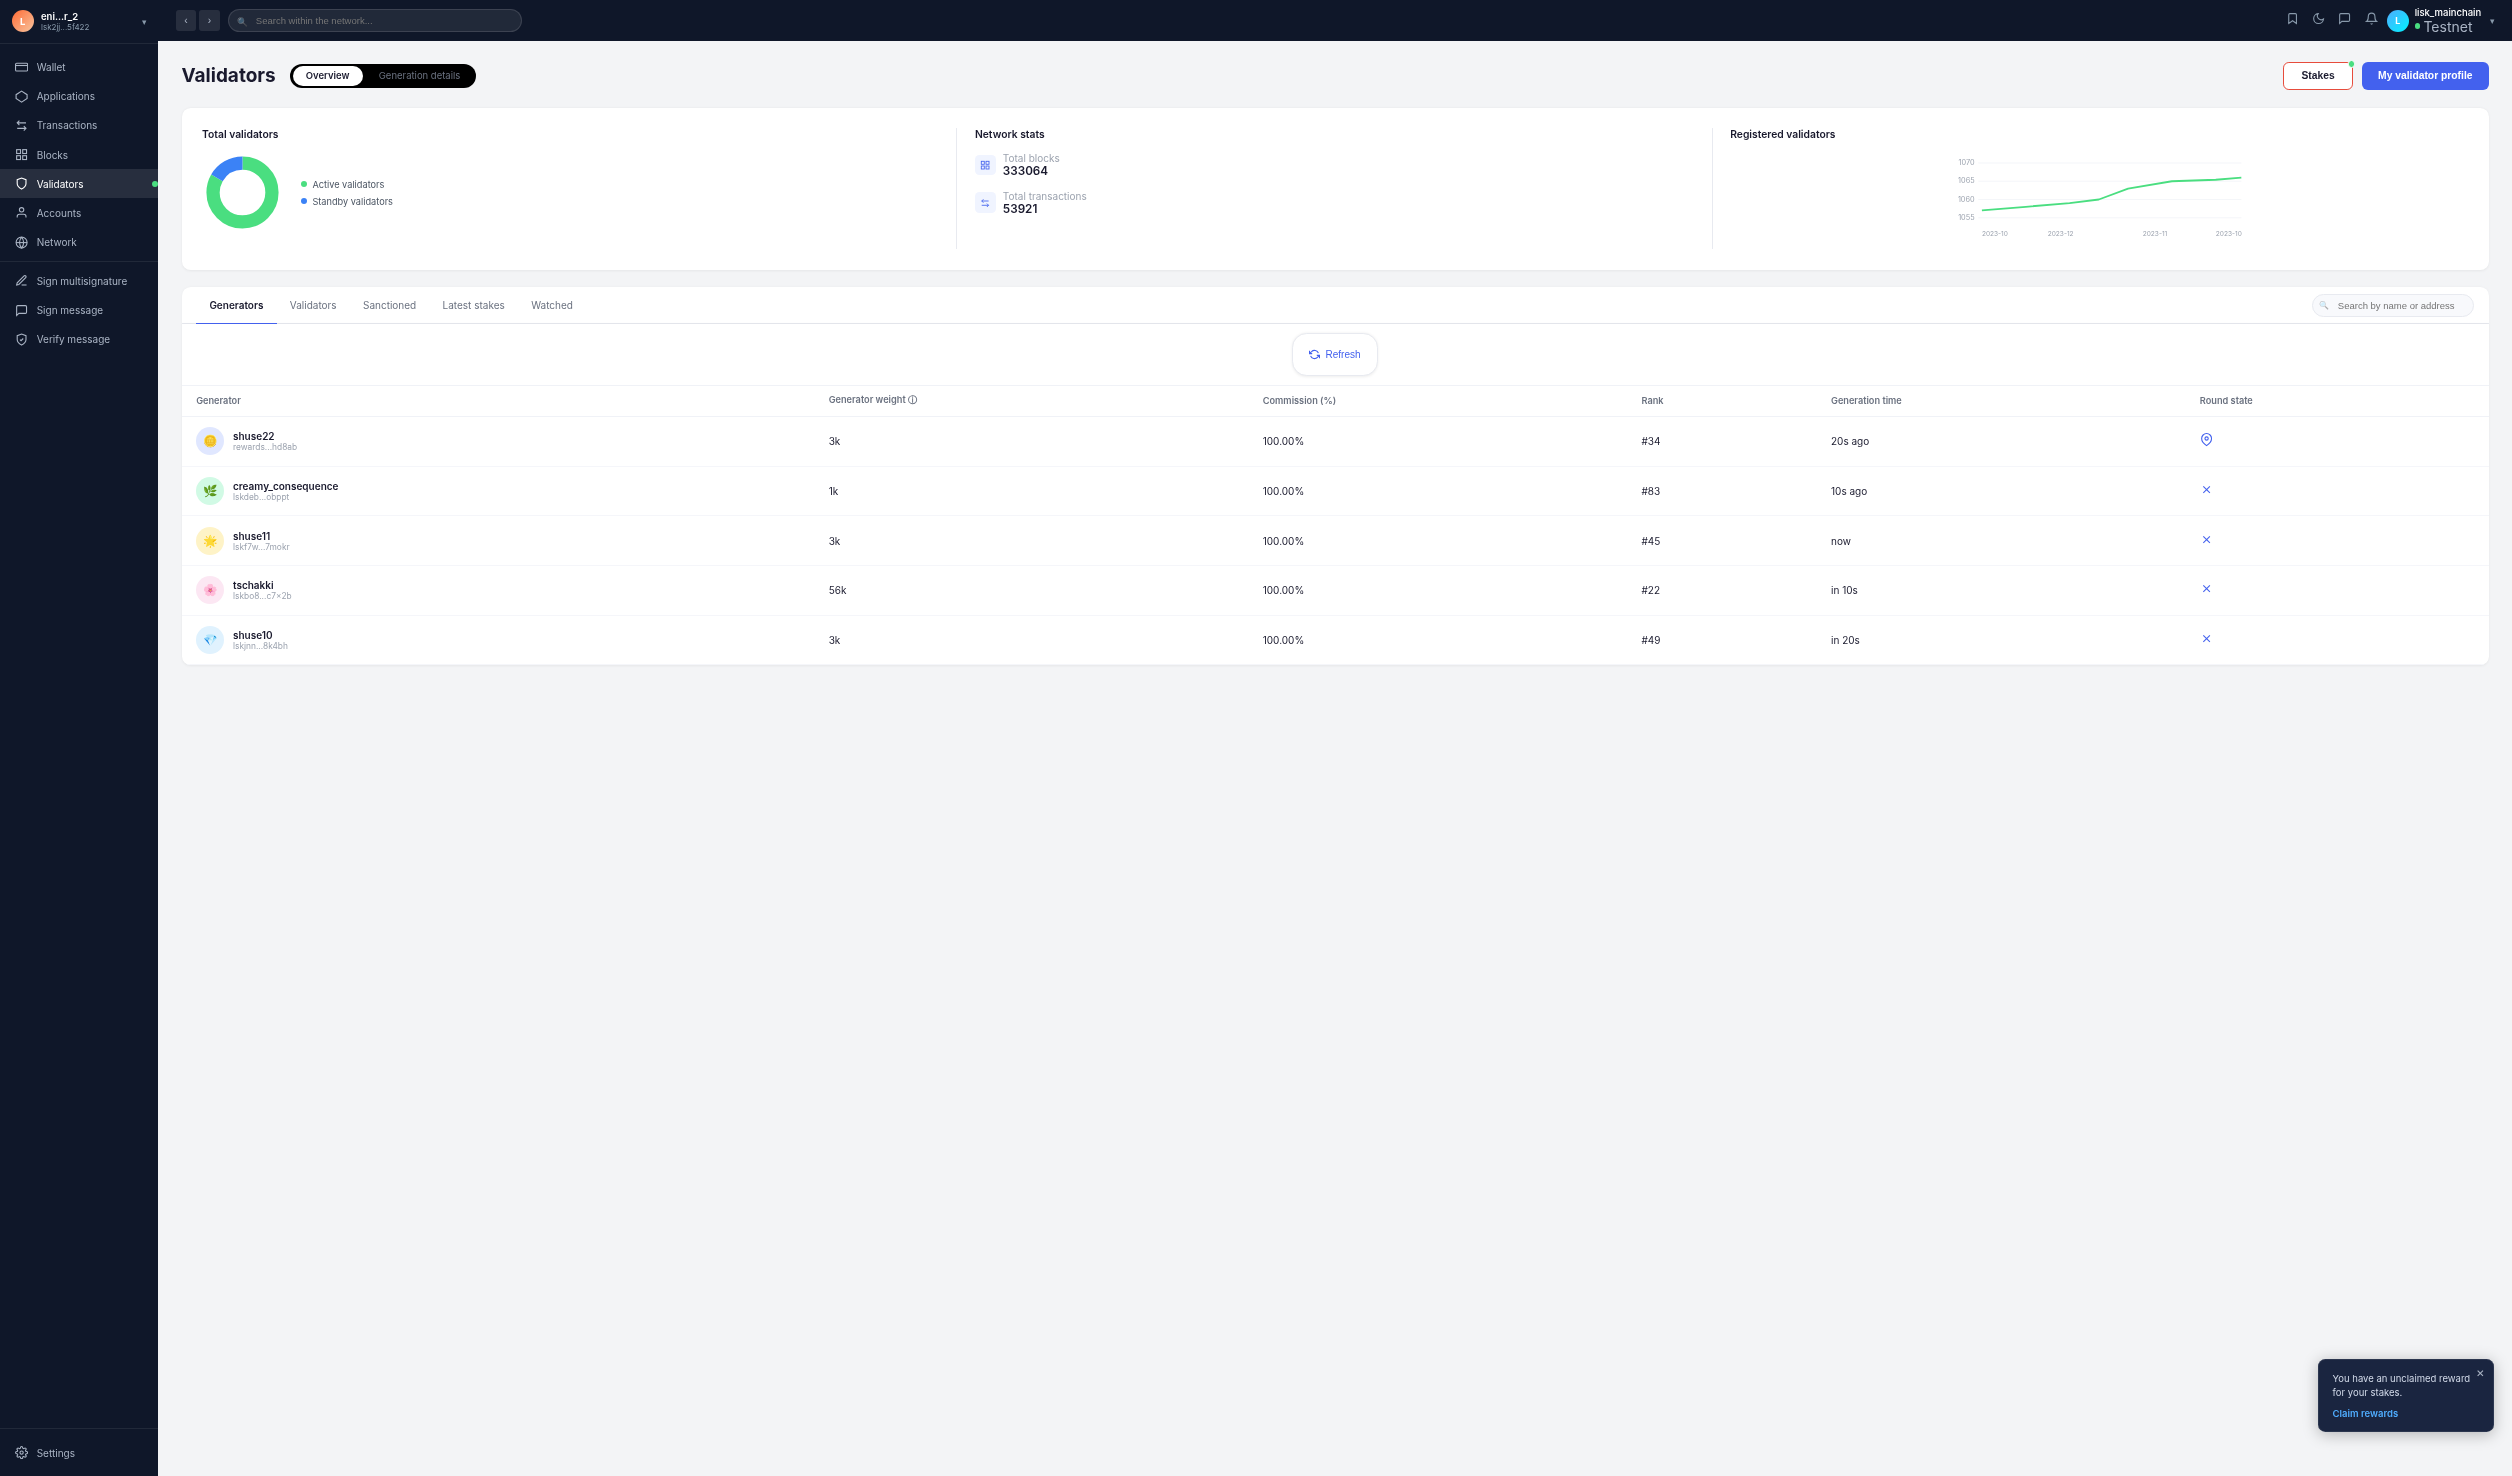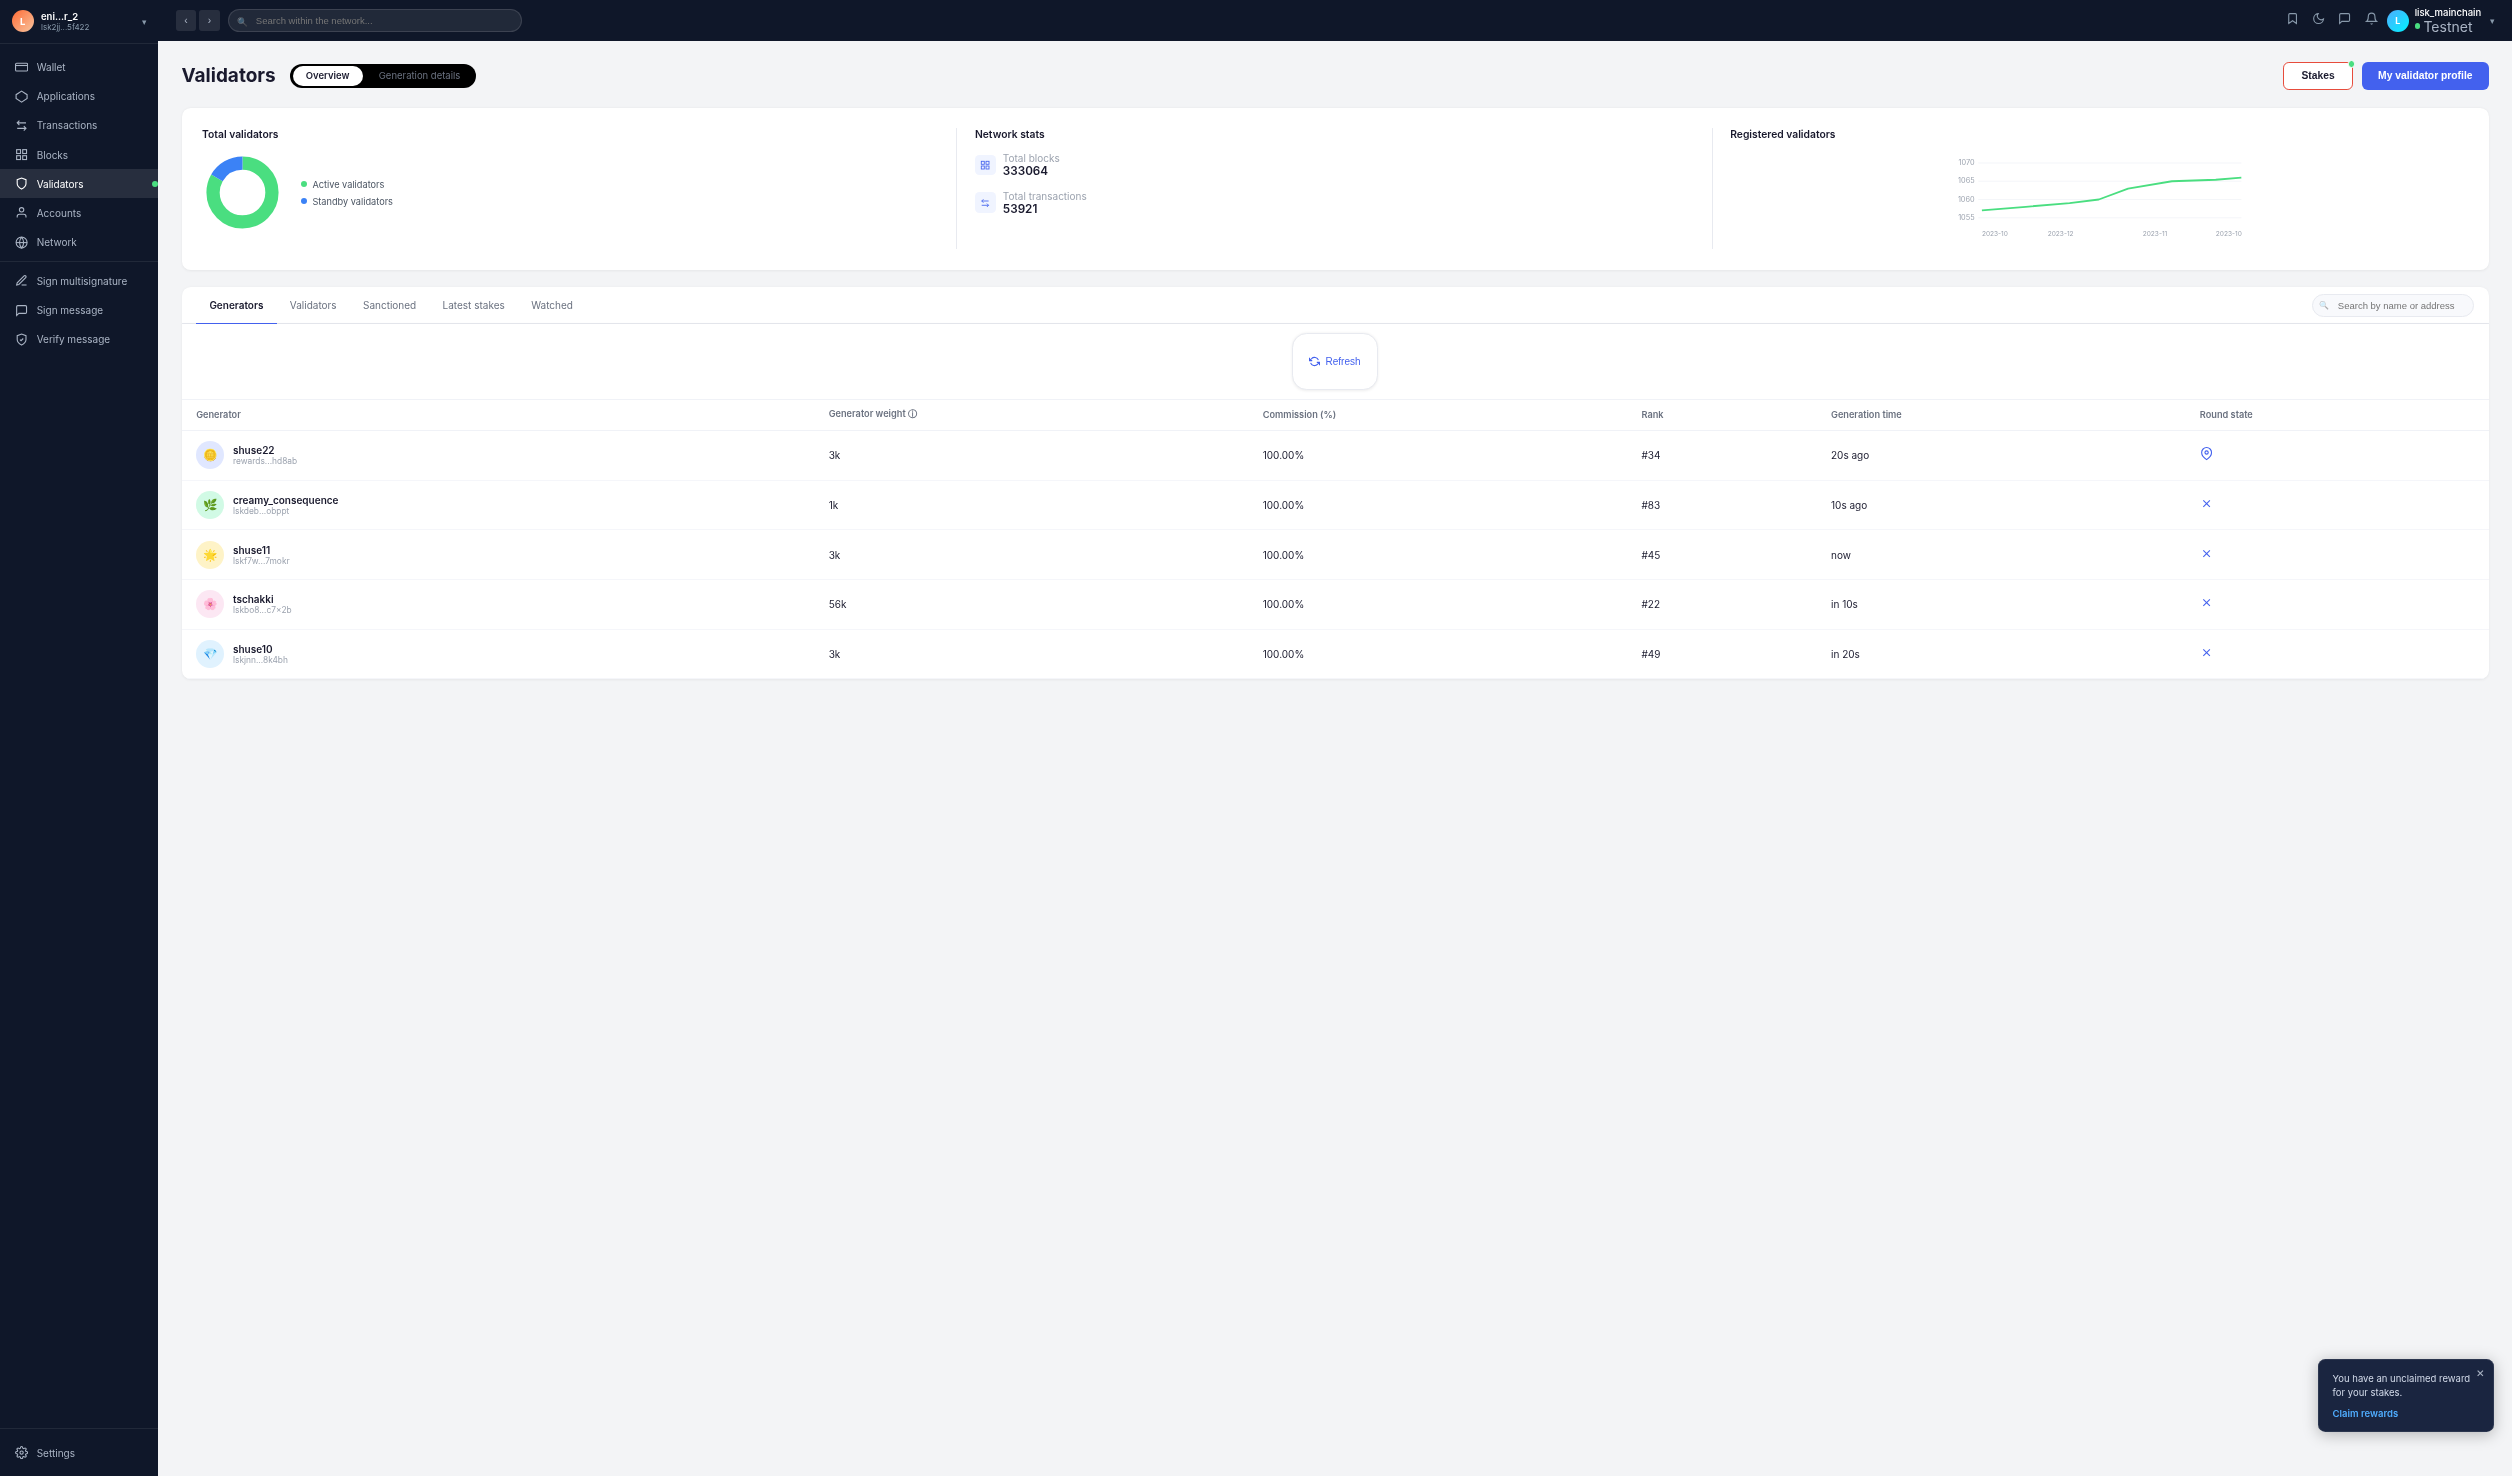--- a/index.html
+++ b/index.html
@@ -82,21 +82,21 @@
     .tab-item { padding: 11.7px 13.2px; font-size: 10px; color: #6b7280; cursor: pointer; border-bottom: 1.5px solid transparent; margin-bottom: -0.7px; }
     .tab-item.active { color: #1a1a2e; border-bottom-color: #4361ee; font-weight: 600; }
     .tabs-search { margin-left: auto; display: flex; align-items: center; }
     .tabs-search-input { background: #f8f9fc; border: 0.7px solid #e8eaf0; border-radius: 14.7px; padding: 5.1px 10.3px 5.1px 25px; font-size: 9.5px; color: #6b7280; outline: none; width: 162px; }
     .tabs-search-wrap { position: relative; }
     .tabs-search-wrap::before { content: '🔍'; position: absolute; left: 8px; top: 50%; transform: translateY(-50%); font-size: 8px; opacity: 0.5; pointer-events: none; }
 
     
     .table-wrap { background: #fff; border-radius: 0 0 8.8px 8.8px; box-shadow: 0 0.7px 2.9px rgba(0,0,0,0.06); overflow: hidden; }
     .refresh-bar { display: flex; justify-content: center; padding: 8.8px 0; border-bottom: 0.7px solid #f0f2f7; }
-    .refresh-btn { display: flex; align-items: center; gap: 5.1px; background: #fff; border: 0.7px solid #e8eaf0; border-radius: 14.7px; padding: 22px 16px; font-size: 10px; color: #4361ee; cursor: pointer; box-shadow: 0 0.7px 2.9px rgba(0,0,0,0.07); font-weight: 500; }
+    .refresh-btn { display: flex; align-items: center; gap: 5.1px; background: #fff; border: 0.7px solid #e8eaf0; border-radius: 14.7px; padding: 15px 16px; font-size: 10px; color: #4361ee; cursor: pointer; box-shadow: 0 0.7px 2.9px rgba(0,0,0,0.07); font-weight: 500; }
     table { width: 100%; border-collapse: collapse; }
     thead th { padding: 8.8px 14.7px; text-align: left; font-size: 9.2px; font-weight: 600; color: #6b7280; border-bottom: 0.7px solid #f0f2f7; }
     tbody tr { border-bottom: 0.7px solid #f5f6fa; transition: background 0.1s; }
     tbody td { padding: 10.3px 14.7px; font-size: 10px; color: #1a1a2e; }
     .generator-cell { display: flex; align-items: center; gap: 8.8px; }
     .gen-avatar { width: 28px; height: 28px; border-radius: 50%; overflow: hidden; display: flex; align-items: center; justify-content: center; font-size: 11.7px; flex-shrink: 0; }
     .gen-name { font-weight: 600; font-size: 10px; }
     .gen-addr { font-size: 8.4px; color: #9ca3af; }
     .round-state-icon { color: #4361ee; font-size: 11.7px; cursor: pointer; }
 

